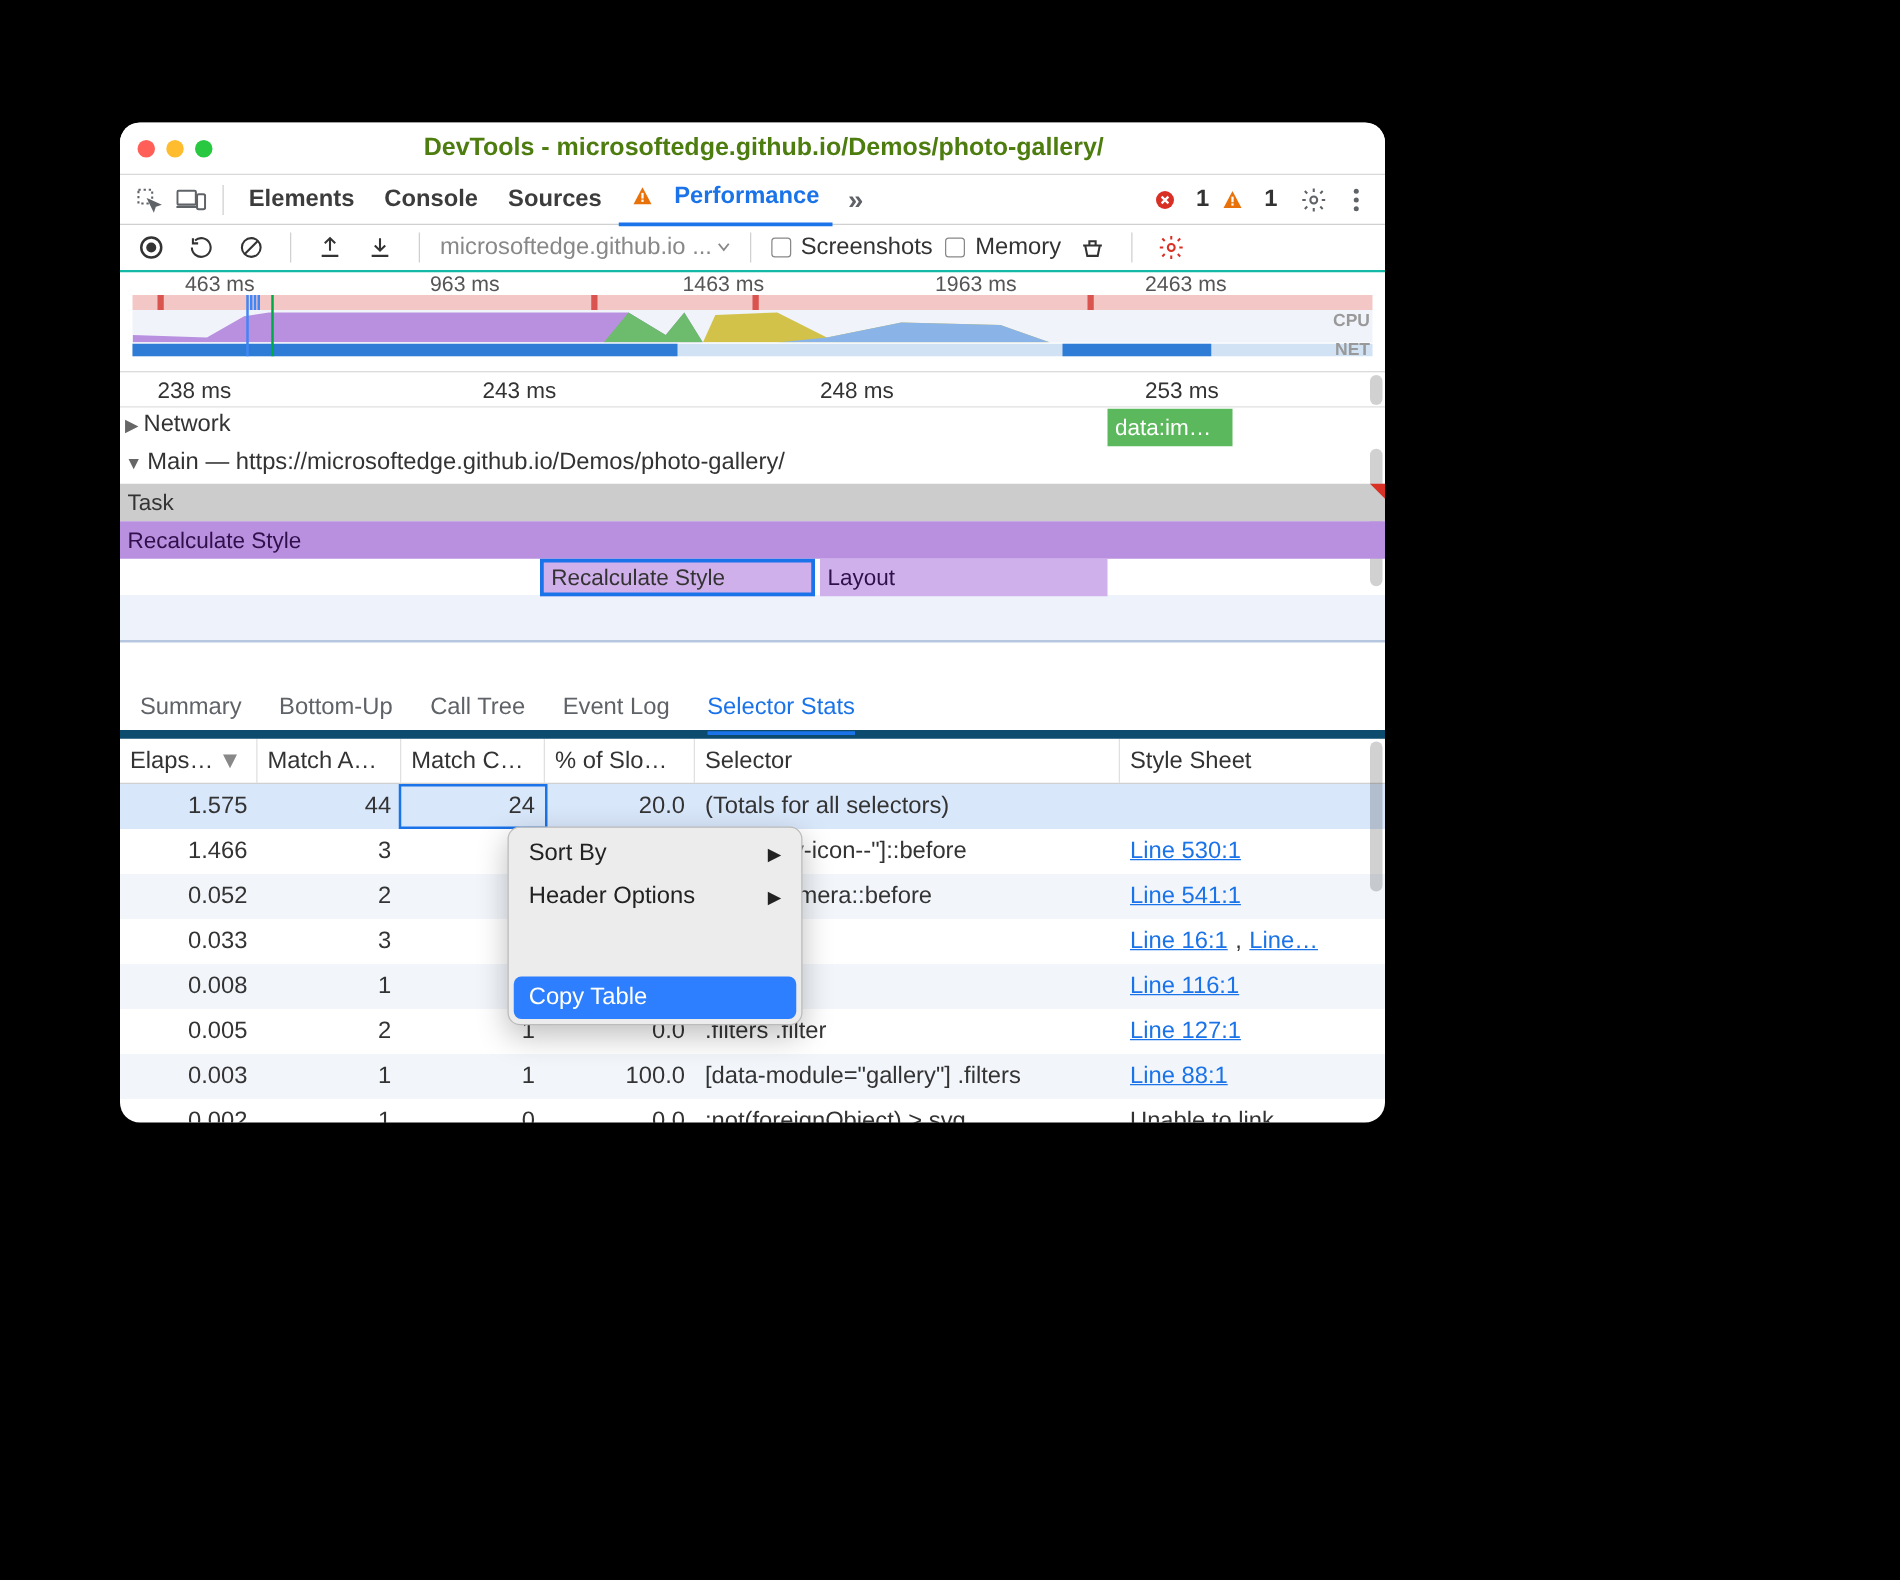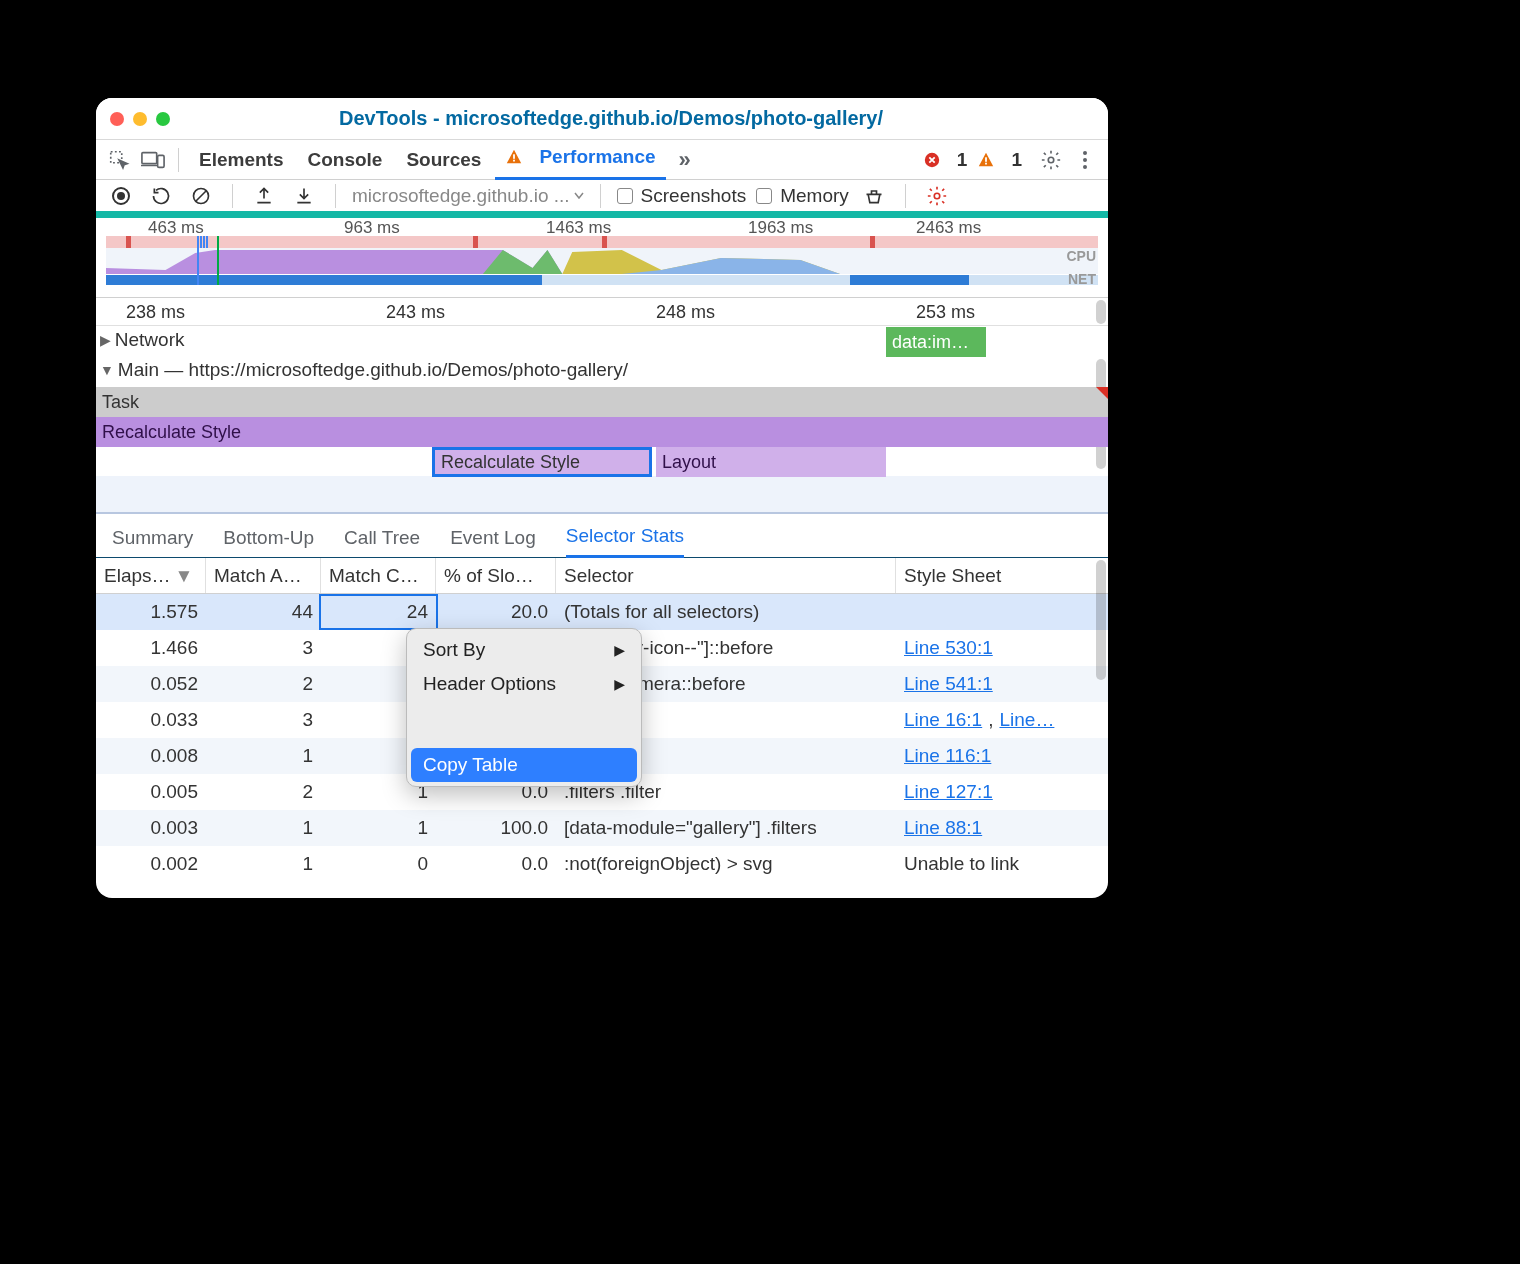--- a/index.html
+++ b/index.html
@@ -5,33 +5,33 @@
 * { box-sizing: border-box; }
 body { margin:0; background:#000; font-family:-apple-system,BlinkMacSystemFont,"Segoe UI",Helvetica,Arial,sans-serif; font-size:19px; color:#333; }
 .stage { width:1520px; height:1264px; position:relative; }
 .window { position:absolute; left:96px; top:98px; width:1012px; height:800px; background:#fff; border-radius:16px; box-shadow:0 30px 60px rgba(0,0,0,.5); overflow:hidden; display:flex; flex-direction:column; }
 
 
 .titlebar { height:42px; display:flex; align-items:center; padding:0 14px; border-bottom:1px solid #d9d9d9; background:#fff; }
 .traffic { display:flex; gap:9px; margin-right:18px; }
 .dot { width:14px; height:14px; border-radius:50%; }
 .dot.red{background:#ff5f57;} .dot.yellow{background:#febc2e;} .dot.green{background:#28c840;}
-.title { flex:1; text-align:center; font-weight:700; font-size:20px; color:#0369a1; }
+.title { flex:1; text-align:center; font-weight:700; font-size:20px; color:#4d7c0f; }
 
 
 .maintabs { height:40px; display:flex; align-items:center; border-bottom:1px solid #d0d0d0; padding:0 8px; gap:4px; }
 .ic { display:inline-flex; align-items:center; justify-content:center; width:30px; height:30px; color:#5f6368; cursor:pointer; }
 svg { display:block; }
 .sep { width:1px; height:24px; background:#d0d0d0; margin:0 6px; }
 .tab { padding:6px 10px; color:#3c3c3c; cursor:pointer;font-weight:bold; }
 .tab.active { color:#1a73e8; border-bottom:3px solid #1a73e8; padding-bottom:6px; margin-bottom:-1px; font-weight:500; }
 .warnbadge { display:inline-flex; align-items:center; gap:16px; font-weight:600; }
 
 
-.toolbar { height:38px; display:flex; align-items:center; padding:0 10px; gap:10px; border-bottom:7px solid #14b8a6; }
+.toolbar { height:38px; display:flex; align-items:center; padding:0 10px; gap:10px; border-bottom:2px solid #14b8a6; }
 .domaindrop { flex:0 0 auto; color:#888; display:flex; align-items:center; gap:4px; font-size:19px; }
 .chk { width:16px; height:16px; border:1px solid #888; border-radius:3px; display:inline-block; margin-right:4px; }
 .chkgroup { display:flex; align-items:center; gap:4px; color:#333; }
 
 
 .overview { height:80px; border-bottom:1px solid #d0d0d0; position:relative; background:#fff; }
 .overview .marks { position:absolute; top:0; left:0; right:0; height:18px; font-size:17px; color:#555;text-align:center; }
 .overview .marks span { position:absolute; top:0; }
 .ov-body { position:absolute; top:18px; left:10px; right:10px; bottom:12px; }
 .ov-pink { position:absolute; left:0; right:0; height:12px; top:0; background:#f4c7c7; }
@@ -51,21 +51,21 @@
 .trackrow .arrow { font-size:14px; color:#666; }
 .seg { position:absolute; top:0; height:30px; font-size:18px; display:flex; align-items:center; padding:0 6px; overflow:hidden; white-space:nowrap; }
 .seg.gray { background:#ccc; color:#333; }
 .seg.purple { background:#b98fe0; color:#30104a; }
 .seg.lightpurple { background:#d0b0ea; color:#30104a; }
 .seg.selected { background:#d0b0ea; border:3px solid #1a73e8; }
 .seg.green { background:#5cb85c; color:#fff; }
 .pad { height:36px; background:#eef3fb; }
 
 
-.dtabs { height:44px; display:flex; align-items:flex-end; gap:30px; padding:0 16px; border-bottom:1px solid #0c4a6e; }
+.dtabs { height:44px; display:flex; align-items:flex-start; gap:30px; padding:0 16px; border-bottom:7px solid #0c4a6e;margin-top:33px; }
 .dtab { color:#5f6368; cursor:pointer; padding:8px 0; }
 .dtab.active { color:#1a73e8; border-bottom:3px solid #1a73e8; margin-bottom:-1px; font-weight:500; }
 
 
 .tbl { flex:1; overflow:auto; position:relative; }
 .thead, .trow { display:grid; grid-template-columns:110px 115px 115px 120px 340px 180px; align-items:center; height:36px; }
 .thead { border-bottom:1px solid #d0d0d0; font-size:19px; color:#333; }
 .thead > div { padding:0 8px; border-right:1px solid #e0e0e0; overflow:hidden; text-overflow:ellipsis; white-space:nowrap; height:100%; display:flex; align-items:center;text-align:center; }
 .thead > div:last-child { border-right:none; }
 .sortind { color:#888; margin-left:4px; }

